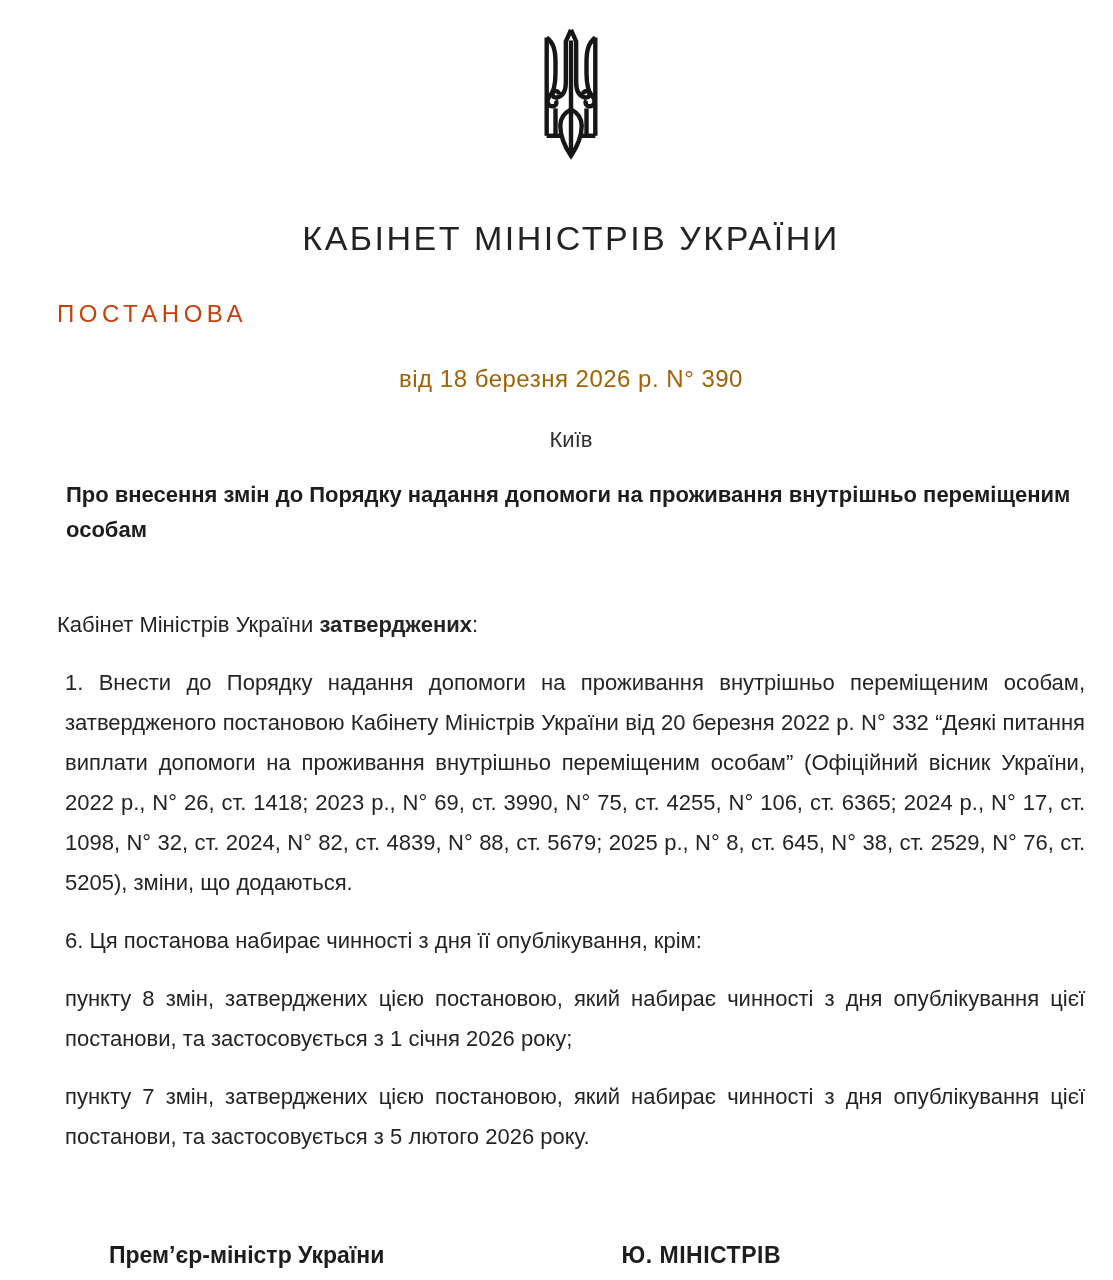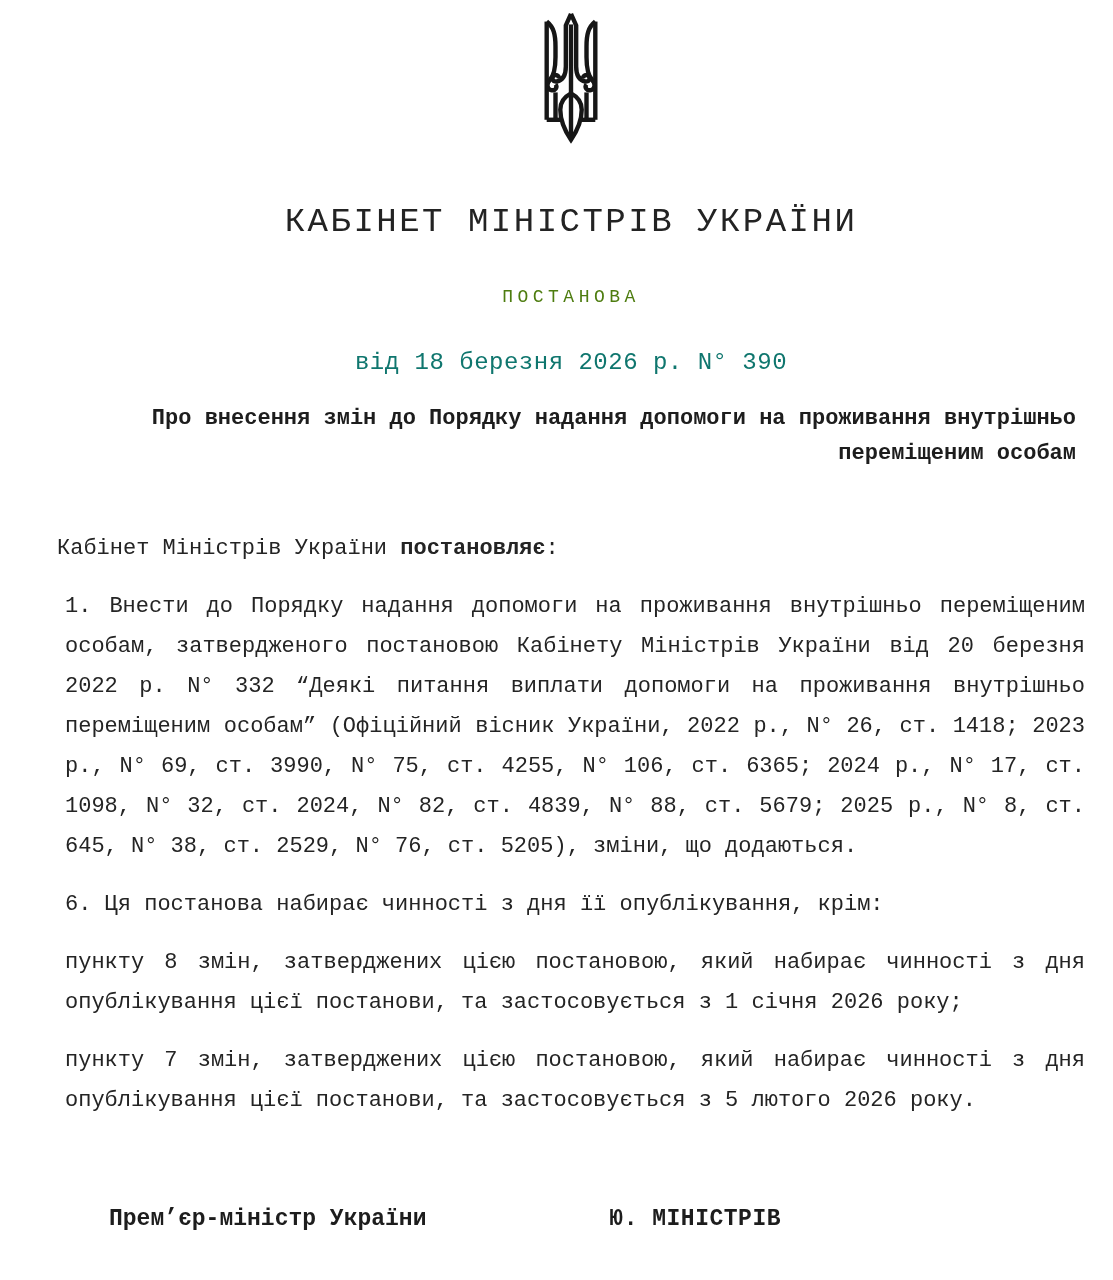--- a/index.html
+++ b/index.html
@@ -11,70 +11,68 @@
     width: 1113px;
     height: 1280px;
     overflow: hidden;
     font-family: "Liberation Sans", "DejaVu Sans", sans-serif;
     color: #212121;
   }
   .page {
     box-sizing: border-box;
     width: 1113px;
     height: 1224px;
-    padding: 12px 28px 0 57px;
-    font-family: Liberation Mono, monospace;
+    padding: 28px 28px 0 57px;
   }
   .content {
     width: 1028px;
   }
   .emblem-wrap {
     text-align: center;
     height: 134px;
   }
   .org-title {
     margin: 56px 0 0 0;
     font-size: 34px;
     font-weight: 500;
     letter-spacing: 2.5px;
     text-align: center;
     color: #232323;
     line-height: 40px;
   }
   .doc-type {
     margin-top: 42px;
-    font-size: 18px;
+    font-size: 24px;
     font-weight: 500;
     letter-spacing: 4.5px;
-    text-align: center;
     line-height: 27px;
-    color: #4d7c0f;
+    color: #c2410c;
   }
   .date-line {
     margin-top: 38px;
     font-size: 24px;
     font-weight: 400;
     text-align: center;
     letter-spacing: 0.5px;
     line-height: 28px;
-    color: #0f766e;
+    color: #a16207;
   }
   .city {
     margin-top: 34px;
     font-size: 22px;
     text-align: center;
     line-height: 26px;
     color: #2e2e2e;
   }
   .doc-title {
     margin: 24px auto 0 auto;
     max-width: 1010px;
     font-size: 22px;
     font-weight: 700;
-    text-align: right;
+    text-align: left;
     line-height: 35px;
     color: #1d1d1d;
   }
   main {
     margin-top: 58px;
     font-size: 22px;
     line-height: 40px;
     text-align: justify;
     color: #242424;
   }
@@ -127,26 +125,27 @@
           </g>
         </svg>
       </div>
 
       <h1 class="org-title">КАБІНЕТ МІНІСТРІВ УКРАЇНИ</h1>
 
       <div class="doc-type">ПОСТАНОВА</div>
 
       <div class="date-line">від 18 березня 2026 р. N° 390</div>
 
+      <div class="city">Київ</div>
 
       <h2 class="doc-title">Про внесення змін до Порядку надання допомоги на проживання внутрішньо переміщеним особам</h2>
     </header>
 
     <main>
-      <p class="preamble"><span>Кабінет Міністрів України</span> <strong>постановляє</strong><span>:</span></p>
+      <p class="preamble"><span>Кабінет Міністрів України</span> <strong>затверджених</strong><span>:</span></p>
 
       <p class="para">1. Внести до Порядку надання допомоги на проживання внутрішньо переміщеним особам, затвердженого постановою Кабінету Міністрів України від 20 березня 2022 р. N° 332 “Деякі питання виплати допомоги на проживання внутрішньо переміщеним особам” (Офіційний вісник України, 2022 р., N° 26, ст. 1418; 2023 р., N° 69, ст. 3990, N° 75, ст. 4255, N° 106, ст. 6365; 2024 р., N° 17, ст. 1098, N° 32, ст. 2024, N° 82, ст. 4839, N° 88, ст. 5679; 2025 р., N° 8, ст. 645, N° 38, ст. 2529, N° 76, ст. 5205), зміни, що додаються.</p>
 
       <p class="para">6. Ця постанова набирає чинності з дня її опублікування, крім:</p>
 
       <p class="para">пункту 8 змін, затверджених цією постановою, який набирає чинності з дня опублікування цієї постанови, та застосовується з 1 січня 2026 року;</p>
 
       <p class="para">пункту 7 змін, затверджених цією постановою, який набирає чинності з дня опублікування цієї постанови, та застосовується з 5 лютого 2026 року.</p>
     </main>
 

